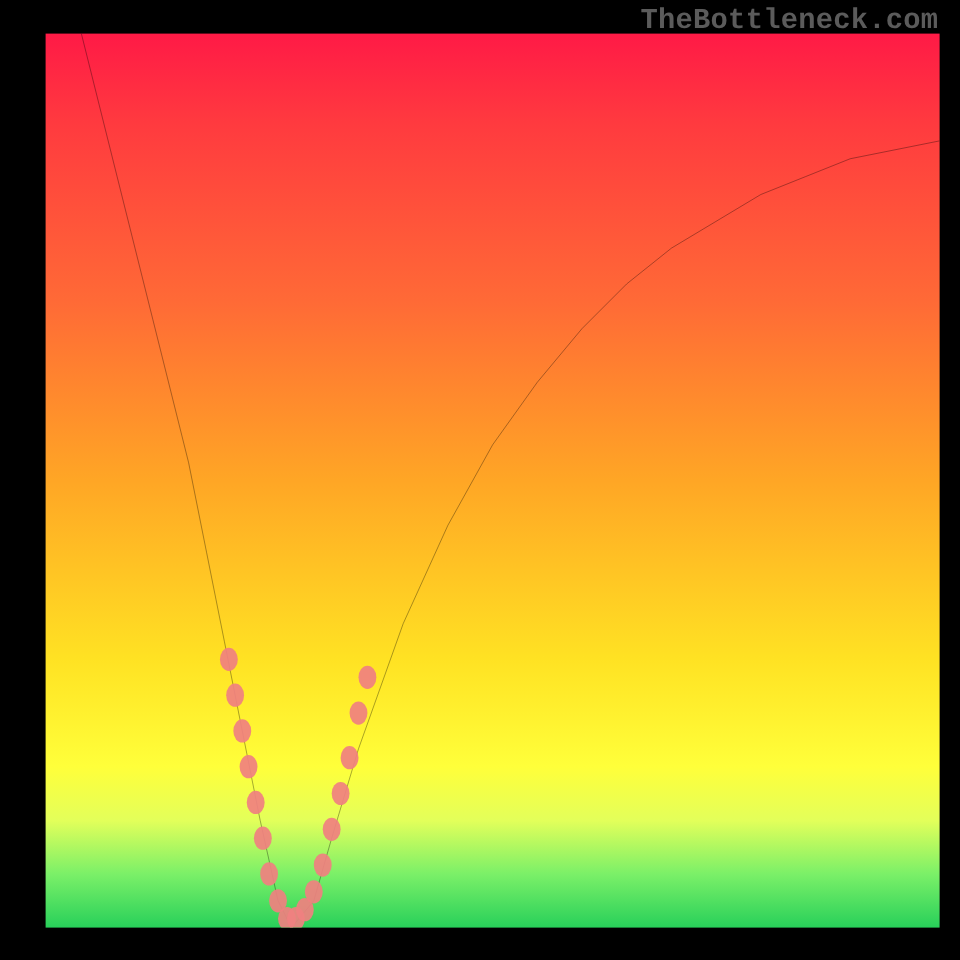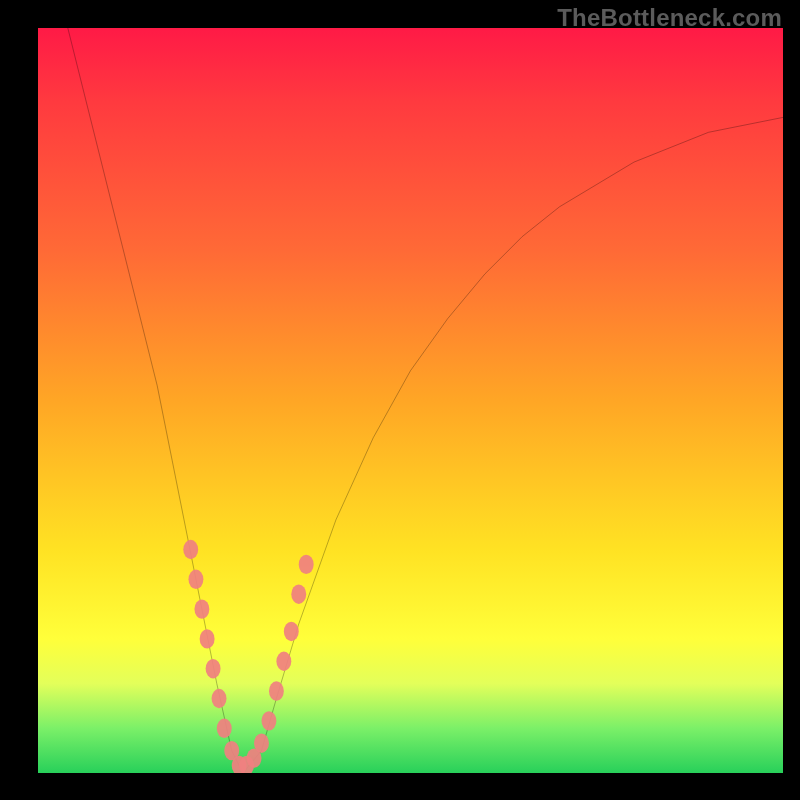--- a/index.html
+++ b/index.html
@@ -35,21 +35,21 @@
       #ffff3a 82%,
       #e3ff5a 88%,
       #7bf068 94%,
       #28d05a 100%
     );
   }
   .watermark {
     position: absolute;
     top: 4px;
     right: 18px;
-    font-family: Liberation Sans, sans-serif;
+    font-family: Liberation Mono, monospace;
     font-size: 24px;
     font-weight: 600;
     color: #5b5b5b;
     letter-spacing: 0.2px;
   }
   svg.curve {
     position: absolute;
     left: 0;
     top: 0;
   }

